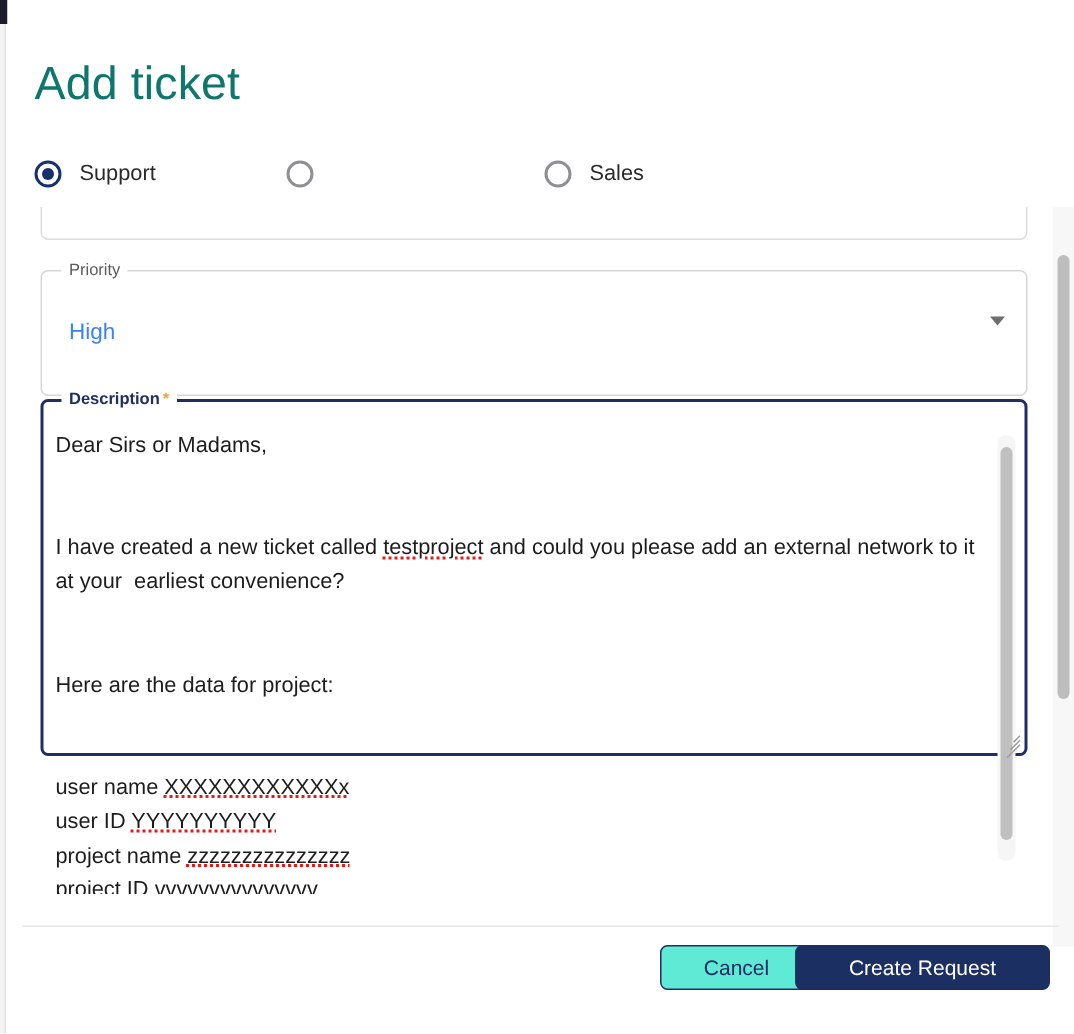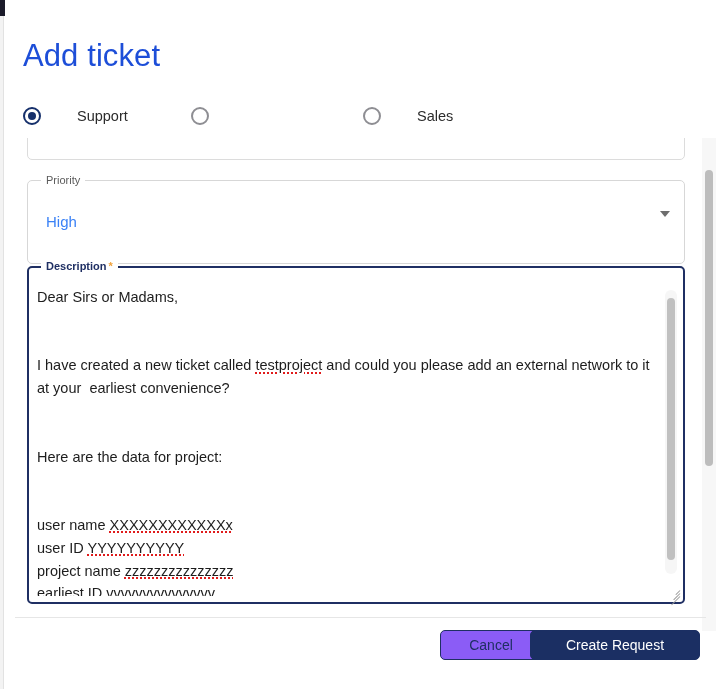--- a/index.html
+++ b/index.html
@@ -43,41 +43,40 @@
     background: #ffffff;
     box-shadow: 0 0 0 0 rgba(0,0,0,0);
   }
 
   .dialog-title {
     position: absolute;
     left: 18px;
     top: 36px;
     font-size: 31px;
     line-height: 40px;
-    color: #1d4ed8;
+    color: #0f766e;
     font-weight: 400;
     letter-spacing: 0.1px;
   }
 
   
   .radio-row {
     position: absolute;
     left: 18px;
     top: 103px;
     width: 680px;
     height: 28px;
   }
   .radio-item {
     position: absolute;
     top: 0;
     display: flex;
     align-items: center;
     height: 26px;
     cursor: pointer;
-    gap: 24px;
   }
   .radio-item:nth-child(1) { left: 0px; }
   .radio-item:nth-child(2) { left: 168px; }
   .radio-item:nth-child(3) { left: 340px; }
   .radio-item:nth-child(4) { left: 526px; }
 
   .radio-mark {
     width: 18px;
     height: 18px;
     border-radius: 50%;
@@ -166,21 +165,21 @@
     border-right: 5px solid transparent;
     border-top: 6px solid #6e6e6e;
   }
 
   
   .field-focus {
     position: absolute;
     left: 12px;
     top: 128px;
     width: 658px;
-    height: 338px;
+    height: 238px;
     border: 2px solid #1f2f63;
     border-radius: 5px;
     background: #fff;
   }
   .field-focus .field-legend {
     left: 12px;
     top: -9px;
     color: #1f2f63;
     font-size: 11px;
     font-weight: bold;
@@ -296,21 +295,21 @@
     font-size: 14px;
     display: flex;
     align-items: center;
     justify-content: center;
     cursor: pointer;
     user-select: none;
   }
   .btn-cancel {
     right: 174px;
     width: 102px;
-    background: #8b5cf6;
+    background: #5eead4;
     border: 1px solid #1f2f63;
     color: #1f2f63;
   }
   .btn-primary {
     right: 16px;
     width: 170px;
     background: #1b2f63;
     border: 1px solid #1b2f63;
     color: #ffffff;
   }
@@ -363,21 +362,21 @@
 
         <div class="textarea-body"><span>Dear Sirs or Madams,</span>
 <br>
 <span>I have created a new ticket called </span><span class="sp">testproject</span><span> and could you please add an external network to it at your  earliest convenience?</span>
 <br>
 <span>Here are the data for project:</span>
 <br>
 <span>user name </span><span class="sp">XXXXXXXXXXXXx</span>
 <span>user ID </span><span class="sp">YYYYYYYYYY</span>
 <span>project name </span><span class="sp">zzzzzzzzzzzzzzz</span>
-<span>earliest ID </span><span class="sp">vvvvvvvvvvvvvvv</span>
+<span>project ID </span><span class="sp">vvvvvvvvvvvvvvv</span>
 <br>
 </div>
 
         <div class="ta-scroll-track">
           <div class="ta-scroll-thumb"></div>
         </div>
 
         <div class="resize-grip">
           <i></i>
             <i></i>

